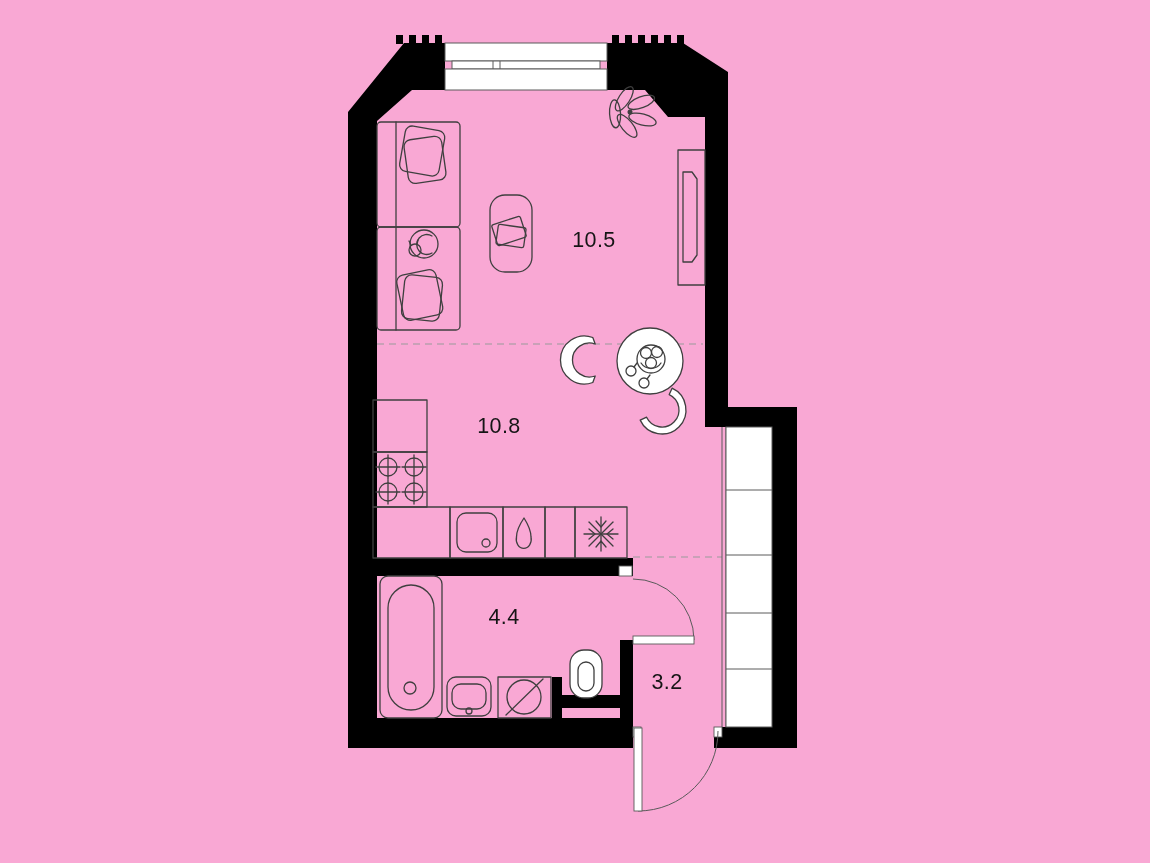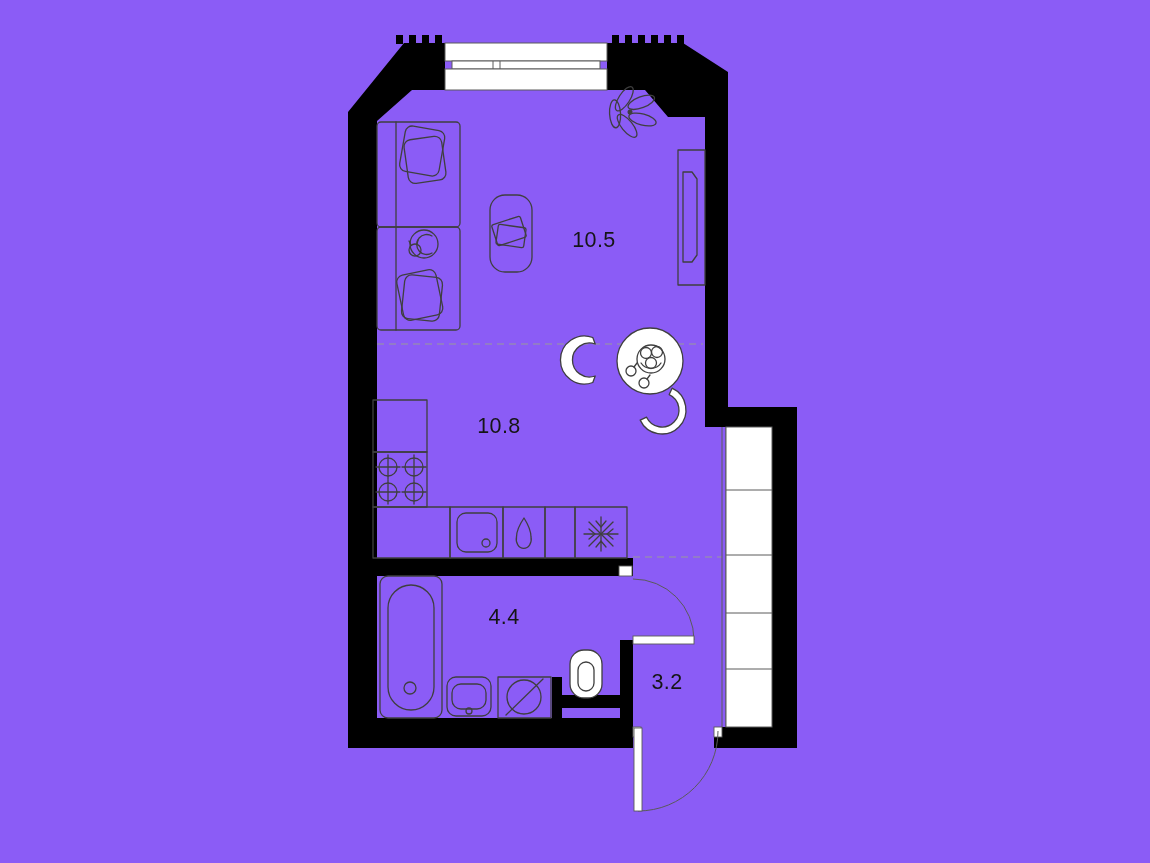--- a/index.html
+++ b/index.html
@@ -1,19 +1,19 @@
 <!DOCTYPE html>
 <html><head>
 <meta charset="utf-8">
 <style>
   html,body{margin:0;padding:0;background:#ffffff;}
   .stage{
     position:relative;
     width:1150px;height:863px;
-    background:#8b5cf6;
+    background:#f9a8d4;
     overflow:hidden;
     font-family:"Liberation Sans", sans-serif;
   }
   svg{position:absolute;left:0;top:0;}
   .wall{fill:#000000;stroke:none;}
   .fline{fill:none;stroke:#3f3f3f;stroke-width:1.3;stroke-linejoin:round;stroke-linecap:round;}
   .fline-thin{fill:none;stroke:#5a5a5a;stroke-width:1;}
   .wfill{fill:#ffffff;}
   .jamb{fill:#ffffff;stroke:#5a5a5a;stroke-width:0.9;}
   .dash{fill:none;stroke:#9a9a9a;stroke-width:1.2;stroke-dasharray:7 5;}

